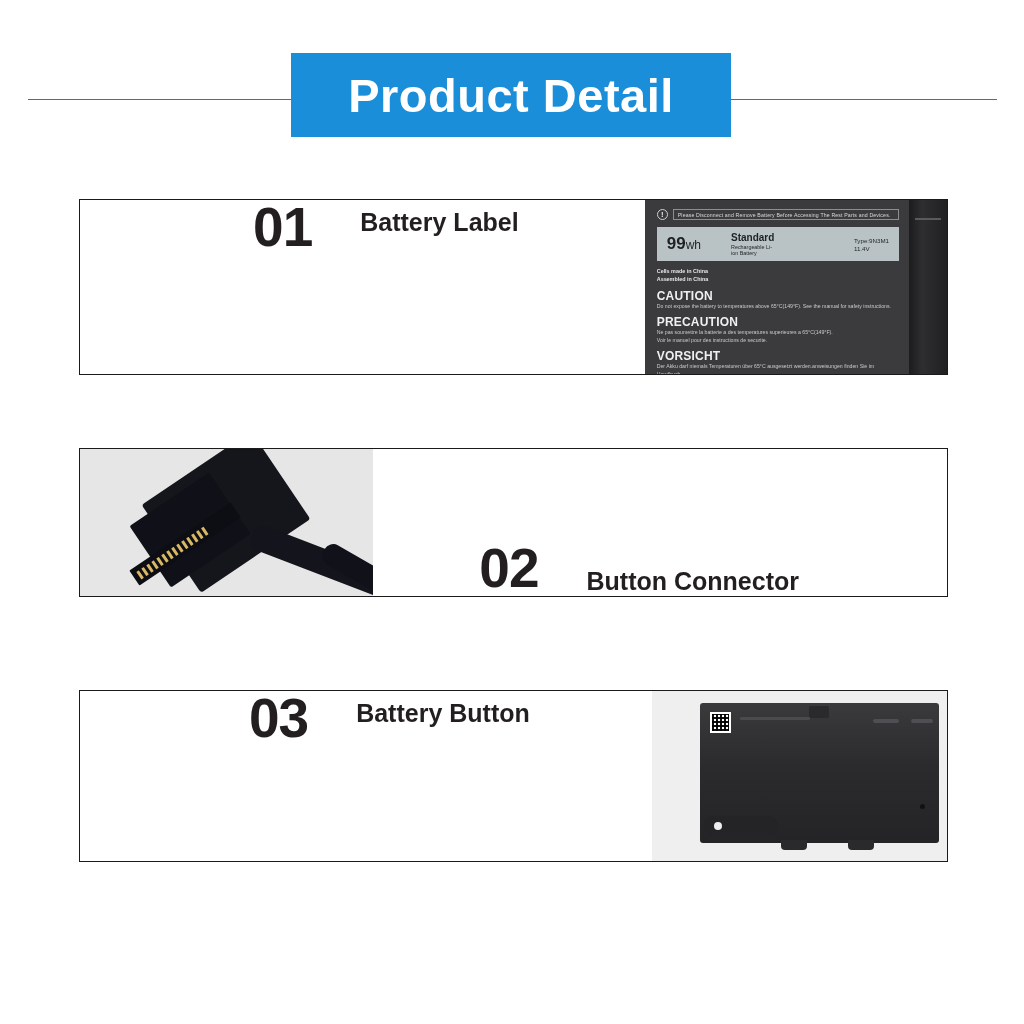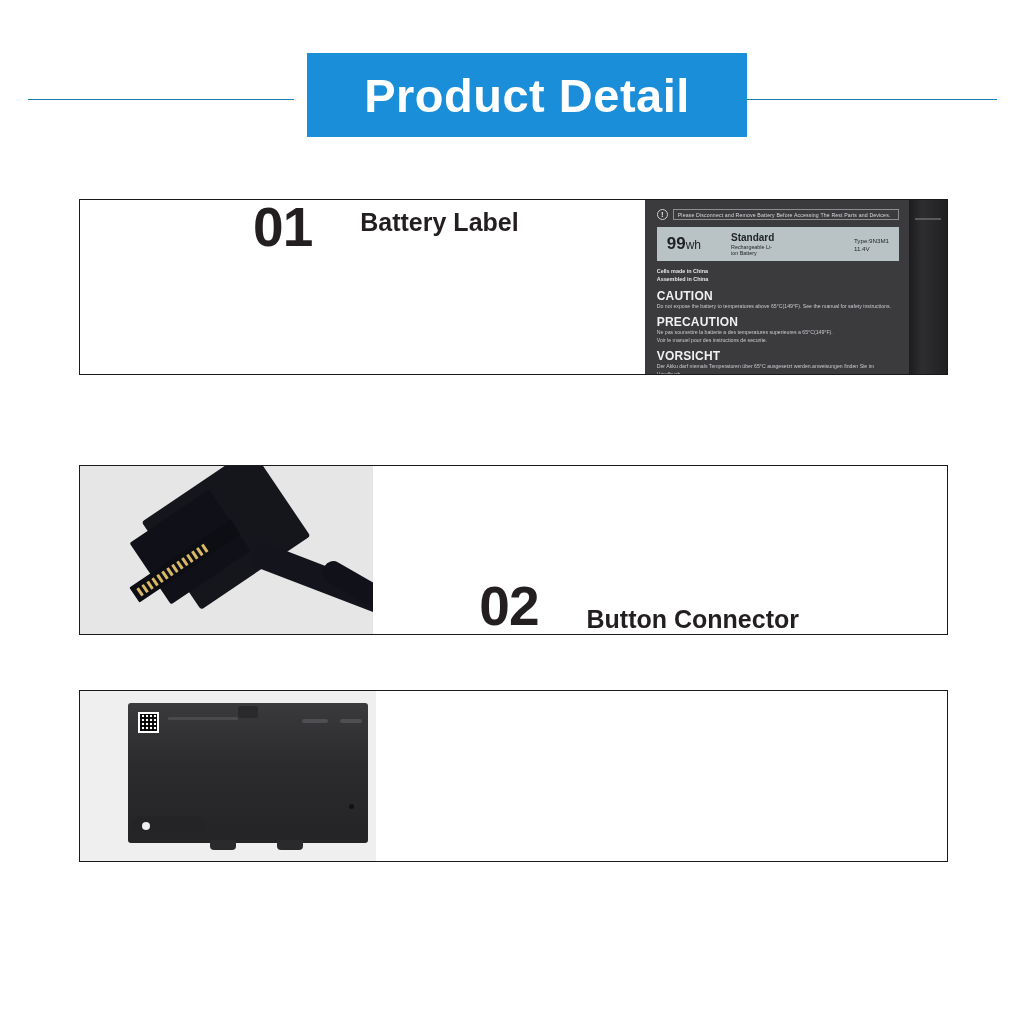--- a/index.html
+++ b/index.html
@@ -15,40 +15,40 @@
   .header { position: absolute; left: 0; top: 0; width: 1024px; height: 160px; }
   .rule {
     position: absolute; top: 99px; height: 1px; background: #1b7fb8;
   }
   .rule-left  { left: 28px;  width: 266px; }
   .rule-right { left: 728px; width: 269px; }
   .banner {
     position: absolute; left: 291px; top: 53px;
     width: 440px; height: 84px;
     background: #1a8ed8;
-    display: flex; align-items: center; justify-content: center; margin-left: 16px;
+    display: flex; align-items: center; justify-content: center;
   }
   .banner-title {
     color: #ffffff;
     font-size: 47px;
     font-weight: bold;
     letter-spacing: 0.5px;
     line-height: 1;
   }
 
   
   .card {
     position: absolute;
     border: 1.6px solid #1a1a1a;
     background: #ffffff;
     overflow: hidden;
     display: flex;
   }
   #card-1 { left: 79px; top: 199px; width: 869px; height: 176px; }
-  #card-2 { left: 79px; top: 465px; width: 869px; height: 170px; text-align: center; }
+  #card-2 { left: 79px; top: 448px; width: 869px; height: 149px; text-align: center; }
   #card-3 { left: 79px; top: 690px; width: 869px; height: 172px; }
 
   .text-pane { display: flex; flex-direction: row; justify-content: center; }
   .text-pane.left  { padding-left: 47px;  align-items: flex-start; }
   .text-pane.right { padding-right: 42px; align-items: flex-end; }
   .step-num {
     font-size: 55px; font-weight: bold; color: #231f20;
     line-height: 1.0; letter-spacing: -1px;
   }
   .step-label {
@@ -279,20 +279,24 @@
         <div class="conn-cable2"></div>
       </div>
     </div>
     <div class="text-pane right" style="width:575px">
       <div class="step-num">02</div>
       <div class="step-label">Button Connector</div>
     </div>
   </div>
 
   <div class="card" id="card-3">
+    <div class="text-pane left" style="width:573px">
+      <div class="step-num">03</div>
+      <div class="step-label">Battery Button</div>
+    </div>
     <div class="photo-pane" style="width:296px">
       <div class="batt-photo">
         <div class="batt-body">
           <div class="batt-top-nub"></div>
           <div class="qr"></div>
           <div class="batt-dash"></div>
           <div class="batt-slot slot-a"></div>
           <div class="batt-slot slot-b"></div>
           <div class="batt-tab">
             <div class="batt-hole"></div>

